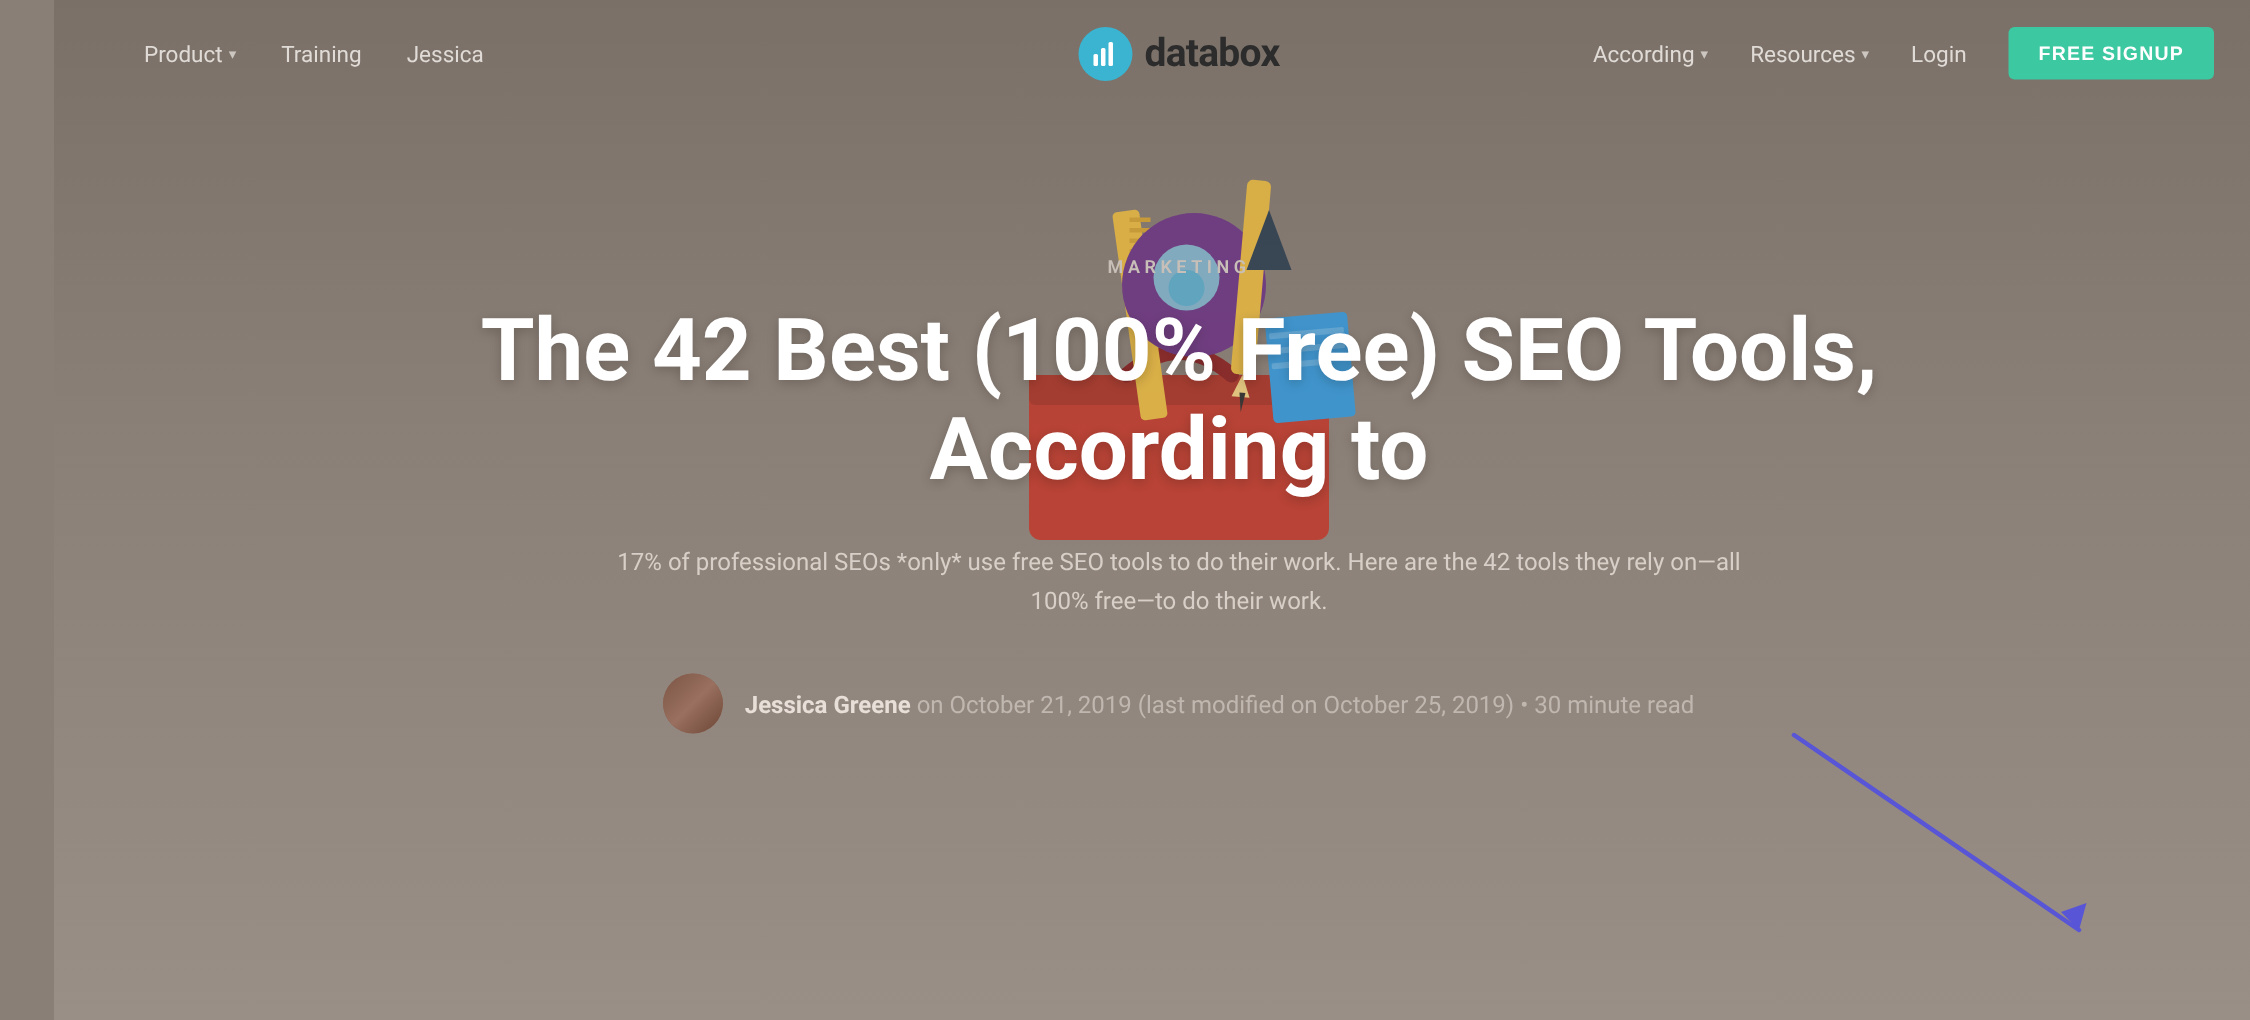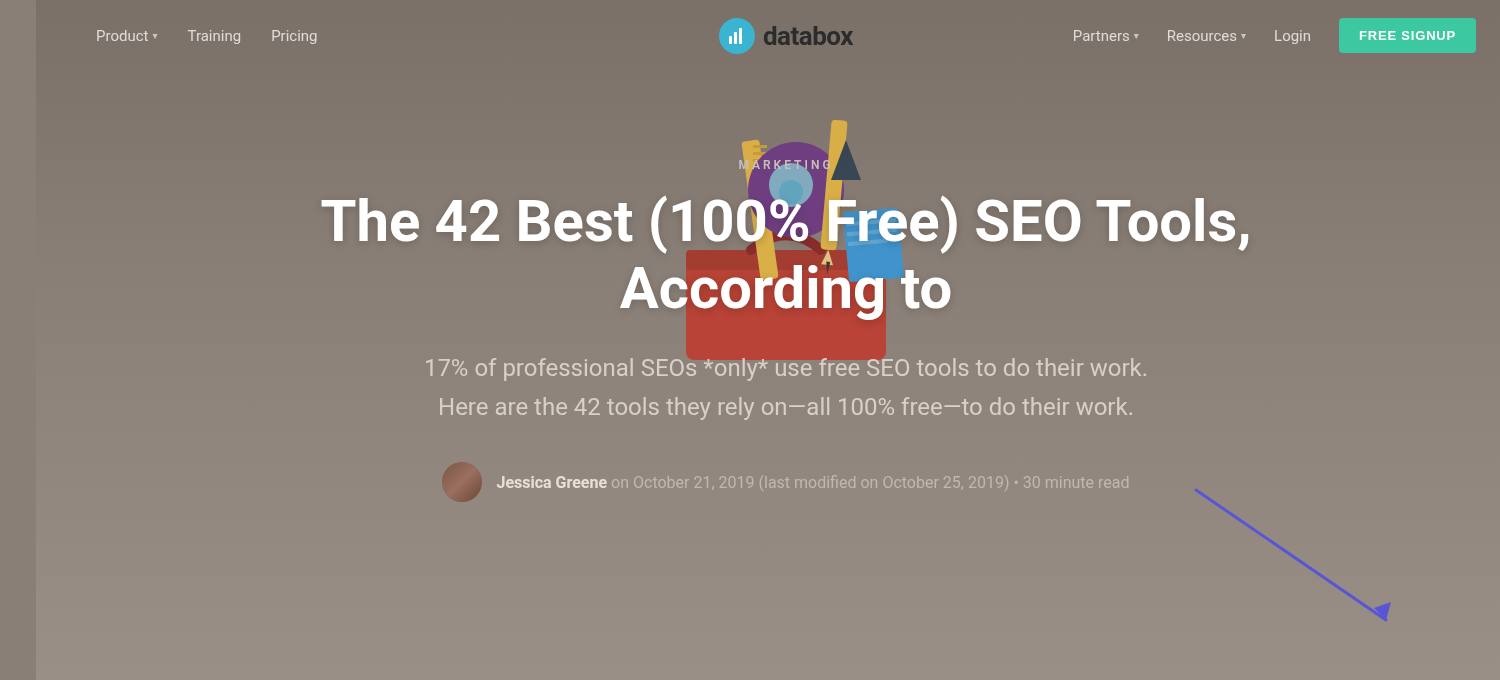--- a/index.html
+++ b/index.html
@@ -145,21 +145,21 @@
 
     .highlight-box {
       display: inline;
       border: 2.5px solid #5855d6;
       padding: 4px 10px;
       border-radius: 2px;
     }
 
     .hero-subtitle {
       color: #d8d0c8;
-      font-size: 24px;
+      font-size: 16px;
       text-align: center;
       max-width: 780px;
       line-height: 1.6;
       margin-bottom: 36px;
     }
 
     .author-row {
       display: flex;
       align-items: center;
       gap: 14px;
@@ -249,38 +249,38 @@
   <nav class="navbar">
     <div class="nav-left">
       <a class="nav-item">
         <span>Product</span>
         <span class="chevron">▾</span>
       </a>
       <a class="nav-item">
         <span>Training</span>
       </a>
       <a class="nav-item">
-        <span>Pricing</span>
+        <span>Jessica</span>
       </a>
     </div>
 
     <div class="logo-area">
       <div class="logo-icon">
         <svg viewBox="0 0 20 20" fill="white">
           <rect x="2" y="10" width="3" height="8" rx="1"></rect>
           <rect x="7" y="6" width="3" height="12" rx="1"></rect>
           <rect x="12" y="2" width="3" height="16" rx="1"></rect>
         </svg>
       </div>
       <span class="logo-text">databox</span>
     </div>
 
     <div class="nav-right">
       <a class="nav-item">
-        <span>Partners</span>
+        <span>According</span>
         <span class="chevron">▾</span>
       </a>
       <a class="nav-item">
         <span>Resources</span>
         <span class="chevron">▾</span>
       </a>
       <a class="nav-item">
         <span>Login</span>
       </a>
       <button class="btn-signup">FREE SIGNUP</button>

